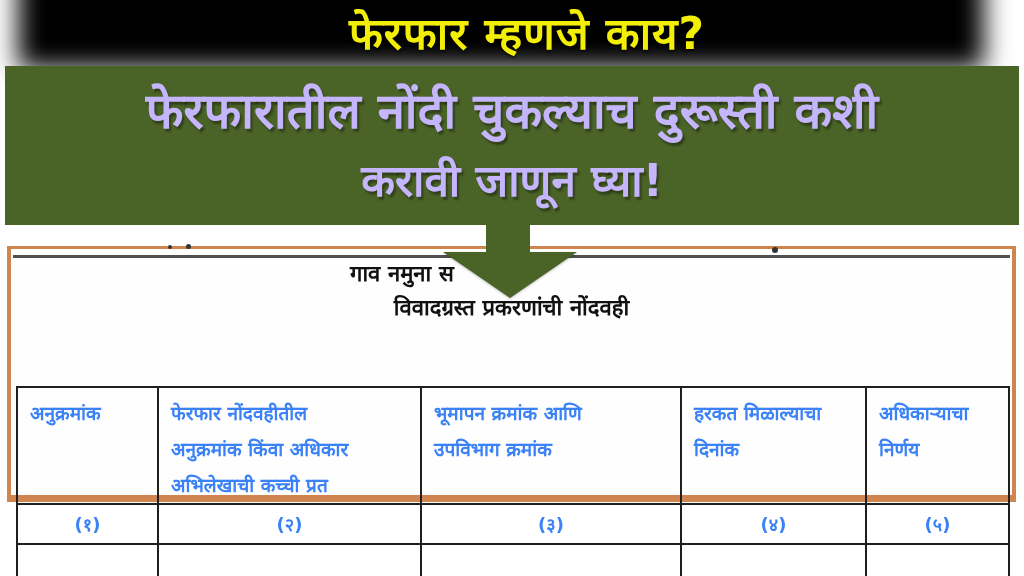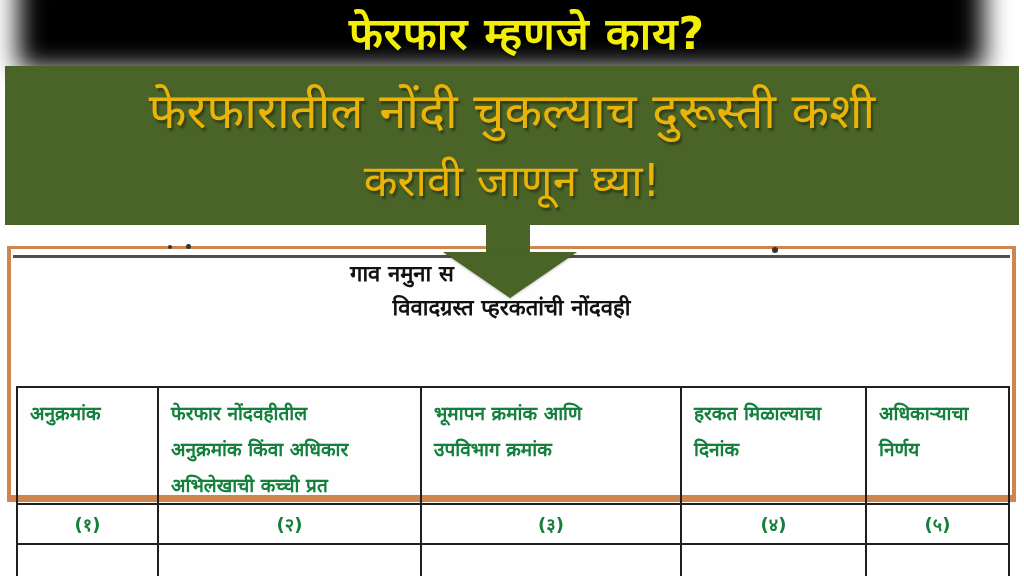--- a/index.html
+++ b/index.html
@@ -17,21 +17,21 @@
     font-size:44px;font-weight:800;color:#f2ee06;letter-spacing:1px;
     text-shadow:0 2px 3px rgba(0,0,0,.55);white-space:nowrap;
   }
   
   .green-banner{
     position:absolute;left:5px;top:66px;width:1014px;height:159px;
     background:#4a6327;display:flex;flex-direction:column;
     align-items:center;justify-content:space-evenly;
   }
   .gb-line{
-    color:#eab308;font-weight:400;white-space:nowrap;
+    color:#c4b5fd;font-weight:700;white-space:nowrap;
     text-shadow:2px 3px 2px rgba(0,0,0,.35);line-height:1.05;
   }
   .gb-line1{font-size:49px;}
   .gb-line2{font-size:44px;}
   
   .arrow{position:absolute;left:0;top:0;z-index:5;}
   .arrow-stem{
     position:absolute;left:486px;top:218px;width:44px;height:40px;
     background:#4a6327;
   }
@@ -61,21 +61,21 @@
   .doc-sub{
     position:absolute;left:19px;right:6px;top:77px;
     font-size:19px;font-weight:700;line-height:27px;
   }
   .doc-sub div{white-space:nowrap;overflow:hidden;}
   .doc-table{
     position:absolute;left:5px;top:137px;width:992px;
     border-collapse:collapse;table-layout:fixed;
   }
   .doc-table td{
-    border:2px solid #1f1f1f;font-weight:700;color:#15803d;
+    border:2px solid #1f1f1f;font-weight:700;color:#3b82f6;
     font-family:"DejaVu Sans",sans-serif;overflow:hidden;
   }
   .hdr-row td{
     height:102px;vertical-align:top;padding:7px 8px 0 12px;
     font-size:19px;line-height:36px;white-space:pre-line;
   }
   .num-row td{height:36px;text-align:center;font-size:18px;}
   .empty-row td{height:29px;border-bottom:none;}
   
   .dot{position:absolute;background:#333;border-radius:50%;width:4px;height:4px;z-index:3;}
@@ -99,21 +99,21 @@
 
   <span class="dot d1"></span>
   <span class="dot d2"></span>
   <span class="dot d3"></span>
   <span class="dot d4"></span>
 
   <div class="doc-frame">
     <div class="doc-topline"></div>
 
     <div class="doc-title1">गाव नमुना स</div>
-    <div class="doc-title2">विवादग्रस्त प्हरकतांची नोंदवही</div>
+    <div class="doc-title2">विवादग्रस्त प्रकरणांची नोंदवही</div>
 
 
     <table class="doc-table">
       <colgroup>
         <col style="width:141px">
           <col style="width:263px">
           <col style="width:260px">
         <col style="width:185px">
           <col style="width:143px">
       </colgroup>

